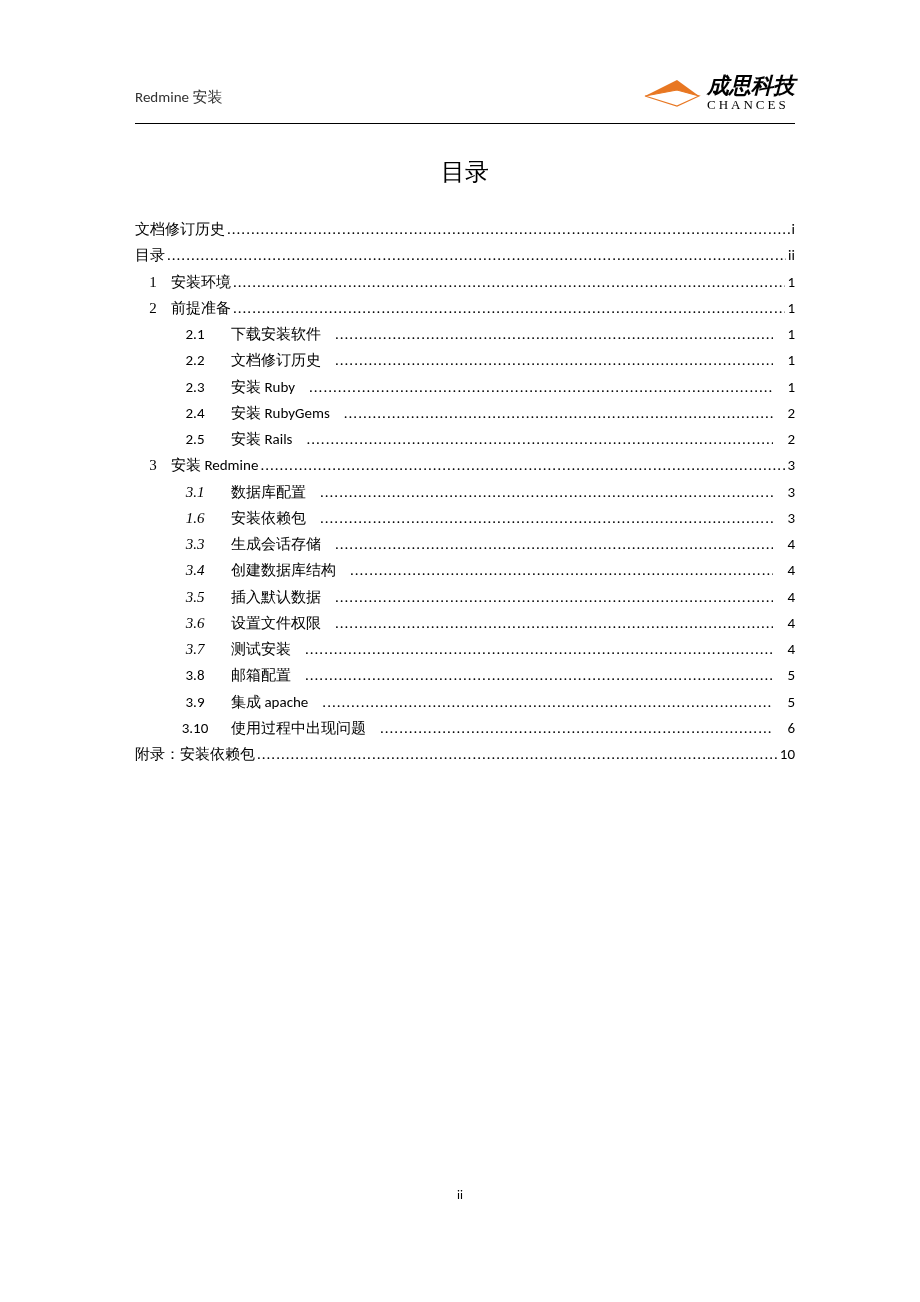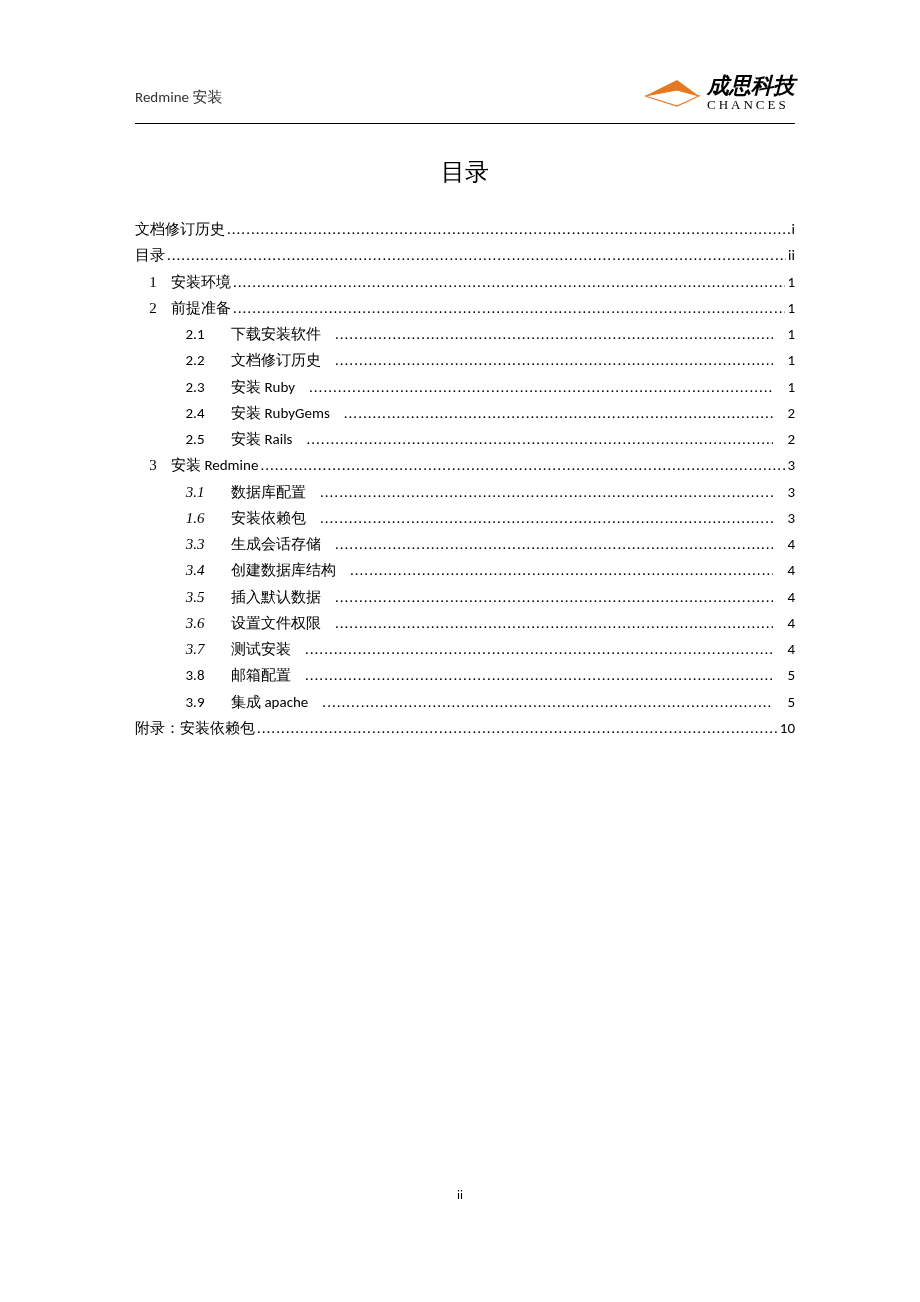--- a/index.html
+++ b/index.html
@@ -237,20 +237,26 @@
         <span class="toc-label">邮箱配置 </span>
         <span class="toc-dots"></span>
         <span class="toc-page">5</span>
       </div>
       <div class="toc-entry level-2">
         <span class="toc-num-l2">3.9</span>
         <span class="toc-label">集成 apache</span>
         <span class="toc-dots"></span>
         <span class="toc-page">5</span>
       </div>
+      <div class="toc-entry level-2">
+        <span class="toc-num-l2">3.10</span>
+        <span class="toc-label">使用过程中出现问题 </span>
+        <span class="toc-dots"></span>
+        <span class="toc-page">6</span>
+      </div>
       <div class="toc-entry level-1">
         <span class="toc-label">附录：安装依赖包</span>
         <span class="toc-dots"></span>
         <span class="toc-page">10</span>
       </div>
     </div>
 
 </div>
 
 <div class="footer-page">ii</div>

